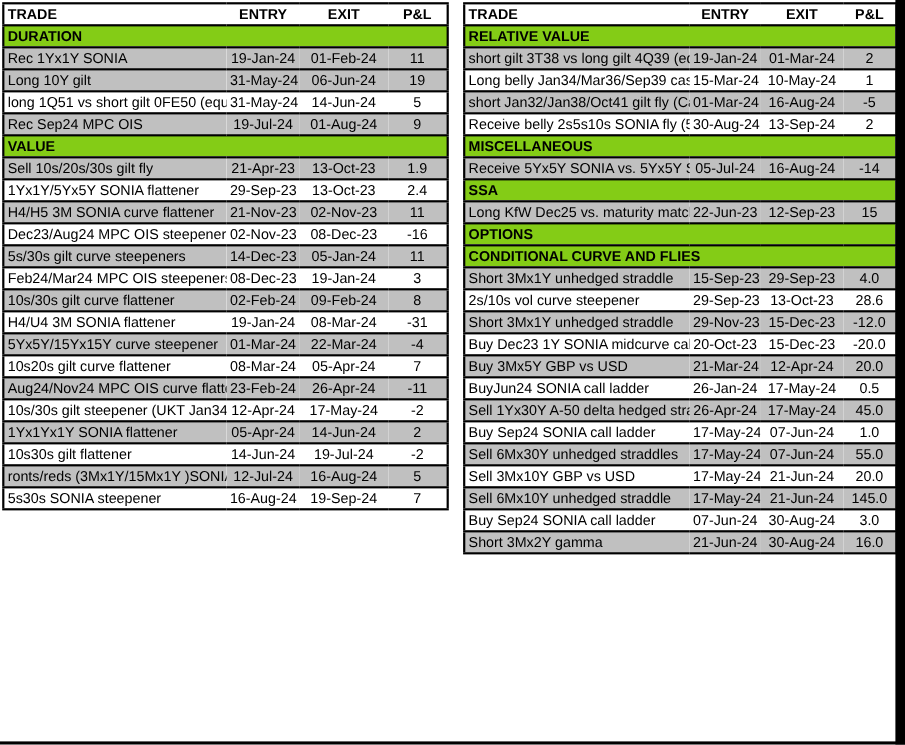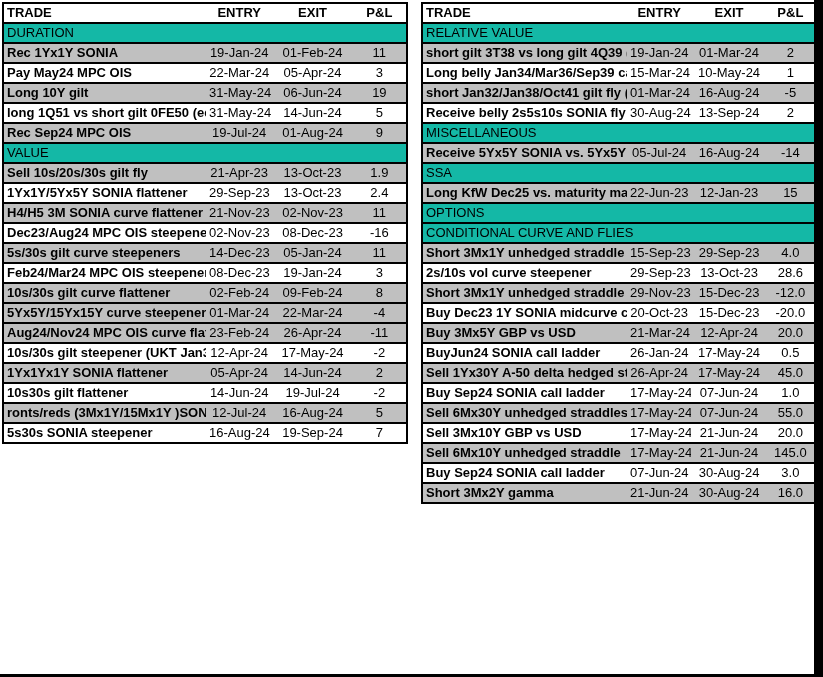--- a/index.html
+++ b/index.html
@@ -30,23 +30,23 @@
     font-size: 13px;
     line-height: 18px;
     white-space: nowrap;
     overflow: hidden;
     color: #000;
     background: #fff;
   }
   th { font-weight: bold; text-align: left; }
   th.entry, th.exit, th.pnl,
   td.entry, td.exit, td.pnl { text-align: center; }
-  td.trade { text-align: left; font-weight: bold; }
+  td.trade { text-align: left; }
   tr.shaded td { background: var(--shaded, #c0c0c0); }
-  td.section-name { font-weight: normal; background: #14b8a6; }
+  td.section-name { font-weight: bold; background: #84cc16; }
 
   .edge-right {
     position: absolute; top: 0; left: 814px;
     width: 9px; height: 677px;
     background: var(--edge, #000);
   }
   .edge-bottom {
     position: absolute; top: 674px; left: 0;
     width: 823px; height: 3px;
     background: var(--edge, #000);
@@ -75,26 +75,20 @@
     <tbody>
         <tr>
           <td colspan="4" class="section-name">DURATION</td>
         </tr>
         <tr class="shaded">
           <td class="trade">Rec 1Yx1Y SONIA</td>
           <td class="entry">19-Jan-24</td>
           <td class="exit">01-Feb-24</td>
           <td class="pnl">11</td>
         </tr>
-        <tr class="plain">
-          <td class="trade">Pay May24 MPC OIS</td>
-          <td class="entry">22-Mar-24</td>
-          <td class="exit">05-Apr-24</td>
-          <td class="pnl">3</td>
-        </tr>
         <tr class="shaded">
           <td class="trade">Long 10Y gilt</td>
           <td class="entry">31-May-24</td>
           <td class="exit">06-Jun-24</td>
           <td class="pnl">19</td>
         </tr>
         <tr class="plain">
           <td class="trade">long 1Q51 vs short gilt 0FE50 (equinotic</td>
           <td class="entry">31-May-24</td>
           <td class="exit">14-Jun-24</td>
@@ -144,25 +138,37 @@
           <td class="entry">08-Dec-23</td>
           <td class="exit">19-Jan-24</td>
           <td class="pnl">3</td>
         </tr>
         <tr class="shaded">
           <td class="trade">10s/30s gilt curve flattener</td>
           <td class="entry">02-Feb-24</td>
           <td class="exit">09-Feb-24</td>
           <td class="pnl">8</td>
         </tr>
+        <tr class="plain">
+          <td class="trade">H4/U4 3M SONIA flattener</td>
+          <td class="entry">19-Jan-24</td>
+          <td class="exit">08-Mar-24</td>
+          <td class="pnl">-31</td>
+        </tr>
         <tr class="shaded">
           <td class="trade">5Yx5Y/15Yx15Y curve steepener</td>
           <td class="entry">01-Mar-24</td>
           <td class="exit">22-Mar-24</td>
           <td class="pnl">-4</td>
+        </tr>
+        <tr class="plain">
+          <td class="trade">10s20s gilt curve flattener</td>
+          <td class="entry">08-Mar-24</td>
+          <td class="exit">05-Apr-24</td>
+          <td class="pnl">7</td>
         </tr>
         <tr class="shaded">
           <td class="trade">Aug24/Nov24 MPC OIS curve flatteners</td>
           <td class="entry">23-Feb-24</td>
           <td class="exit">26-Apr-24</td>
           <td class="pnl">-11</td>
         </tr>
         <tr class="plain">
           <td class="trade">10s/30s gilt steepener (UKT Jan34 vs U</td>
           <td class="entry">12-Apr-24</td>
@@ -247,21 +253,21 @@
           <td class="entry">05-Jul-24</td>
           <td class="exit">16-Aug-24</td>
           <td class="pnl">-14</td>
         </tr>
         <tr>
           <td colspan="4" class="section-name">SSA</td>
         </tr>
         <tr class="shaded">
           <td class="trade">Long KfW Dec25 vs. maturity matched</td>
           <td class="entry">22-Jun-23</td>
-          <td class="exit">12-Jan-23</td>
+          <td class="exit">12-Sep-23</td>
           <td class="pnl">15</td>
         </tr>
         <tr>
           <td colspan="4" class="section-name">OPTIONS</td>
         </tr>
         <tr>
           <td colspan="4" class="section-name">CONDITIONAL CURVE AND FLIES</td>
         </tr>
         <tr class="shaded">
           <td class="trade">Short 3Mx1Y unhedged straddle</td>

